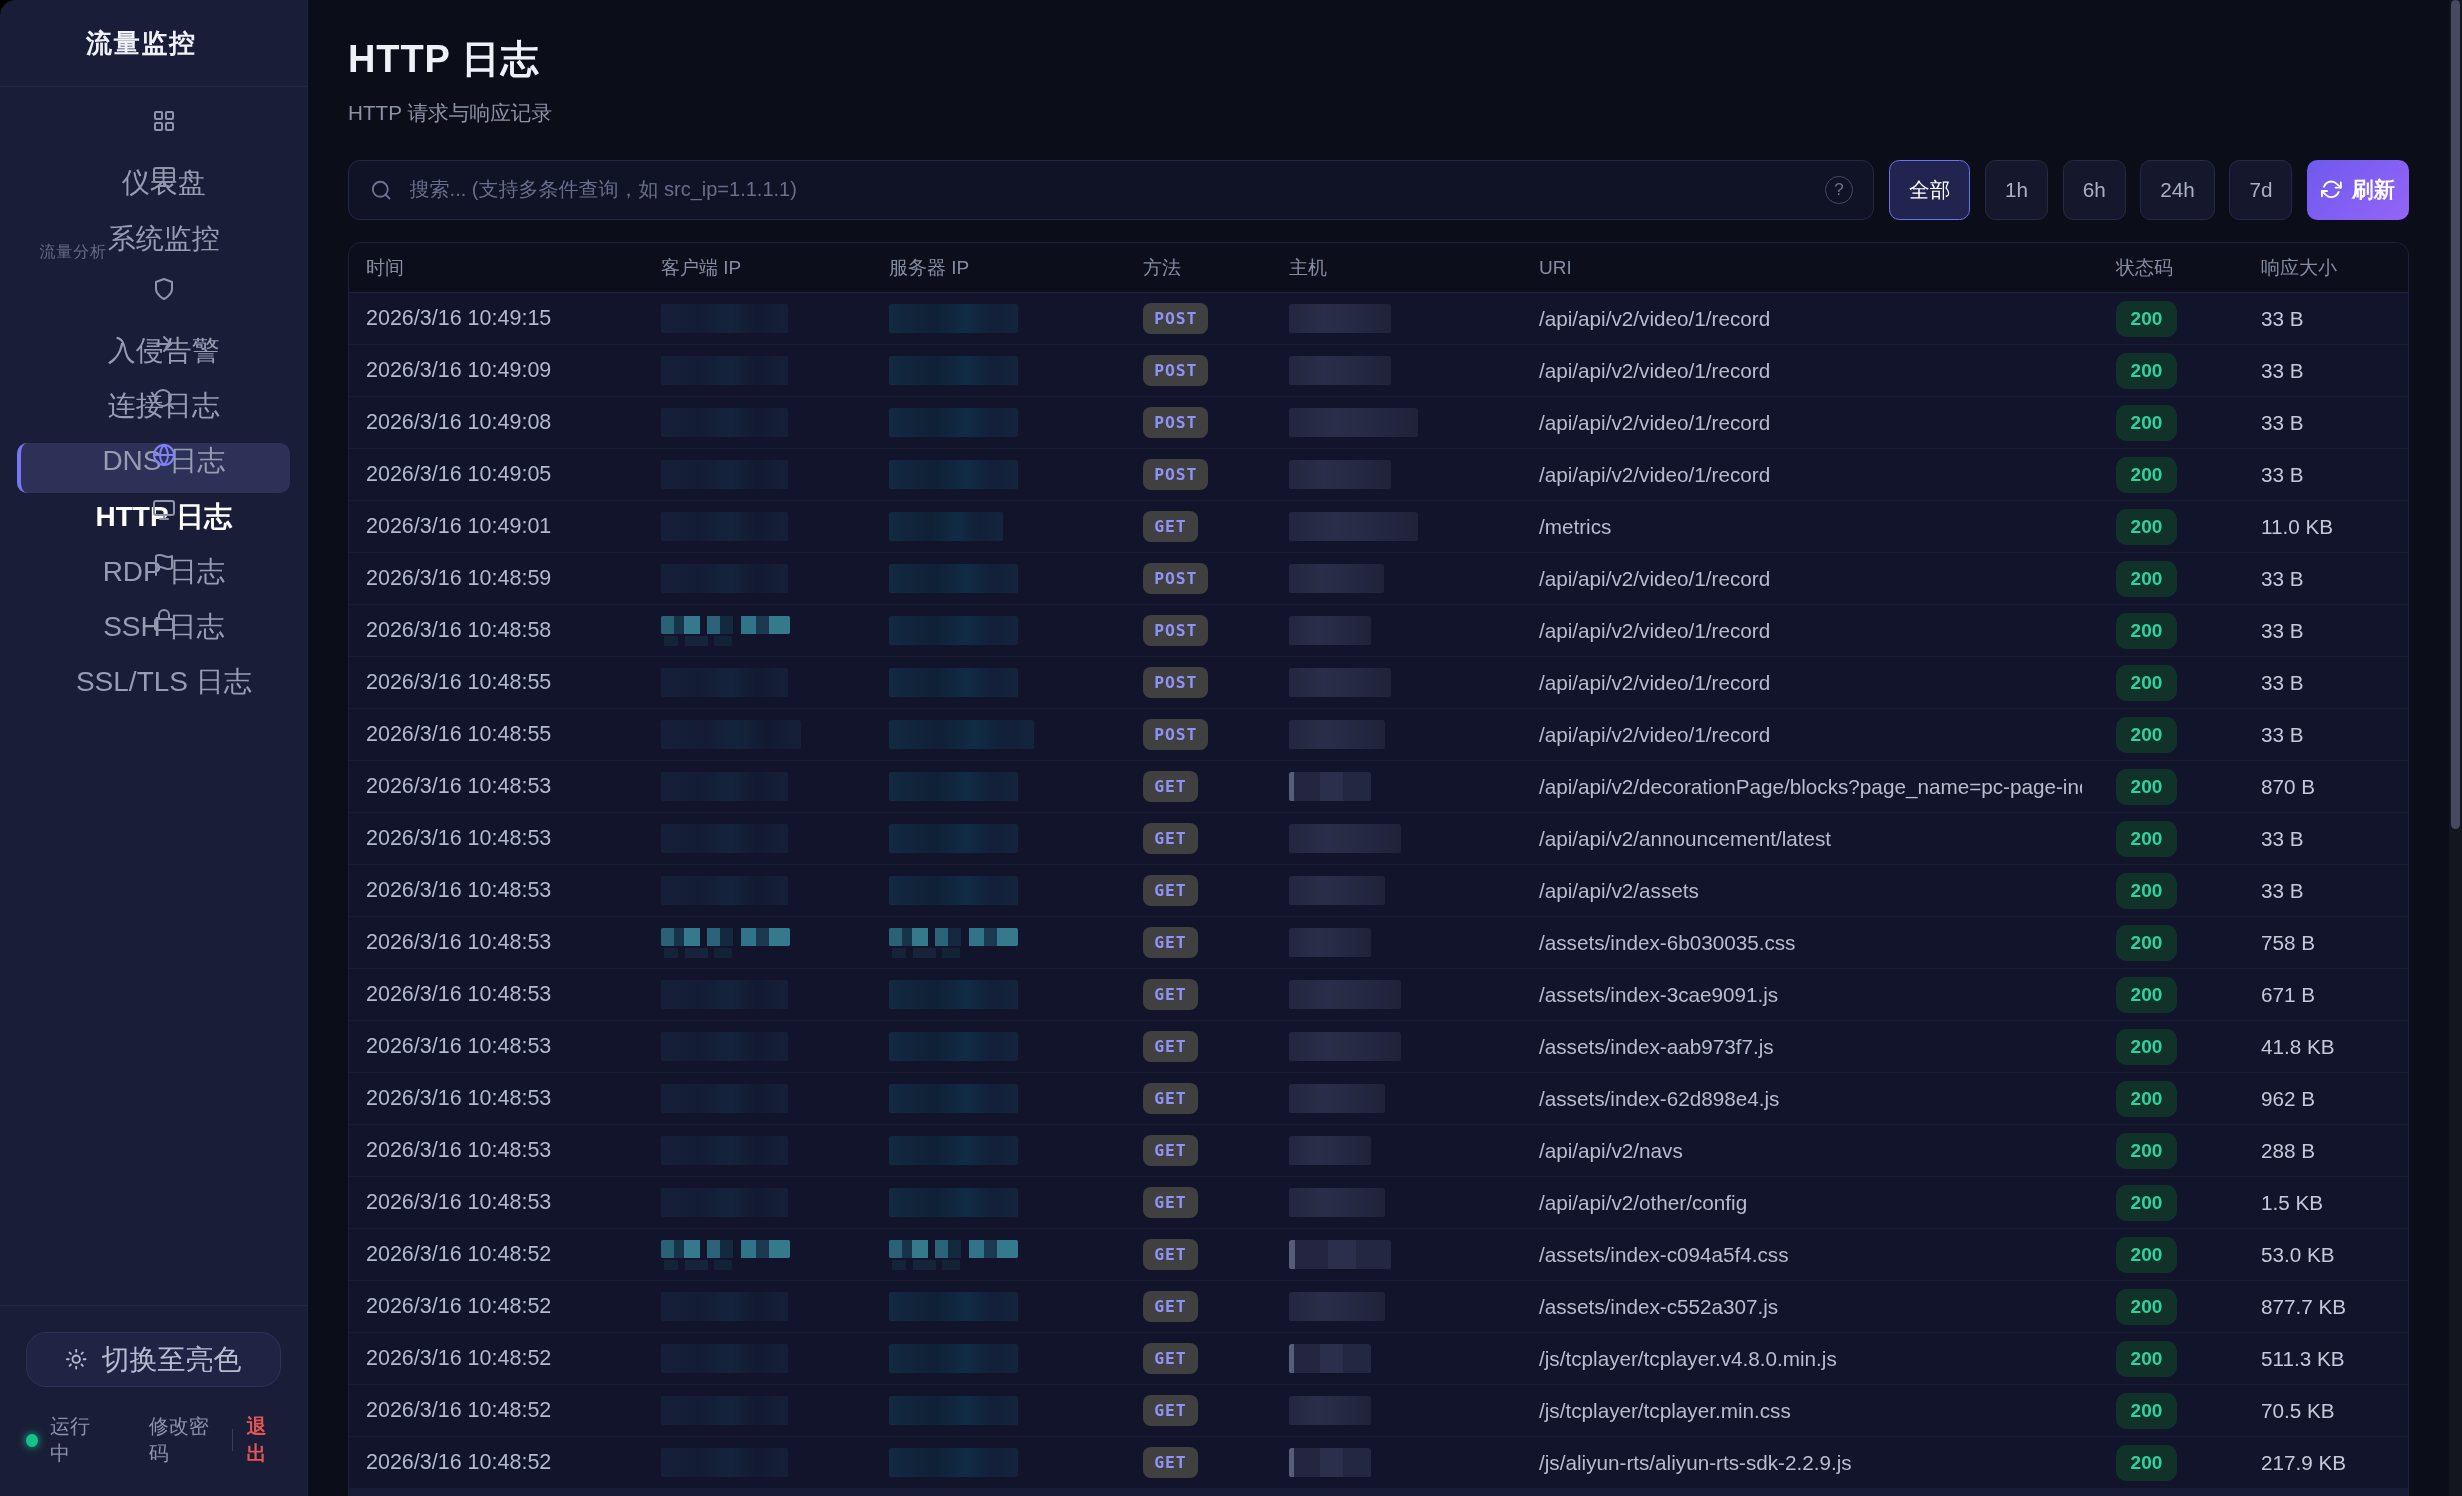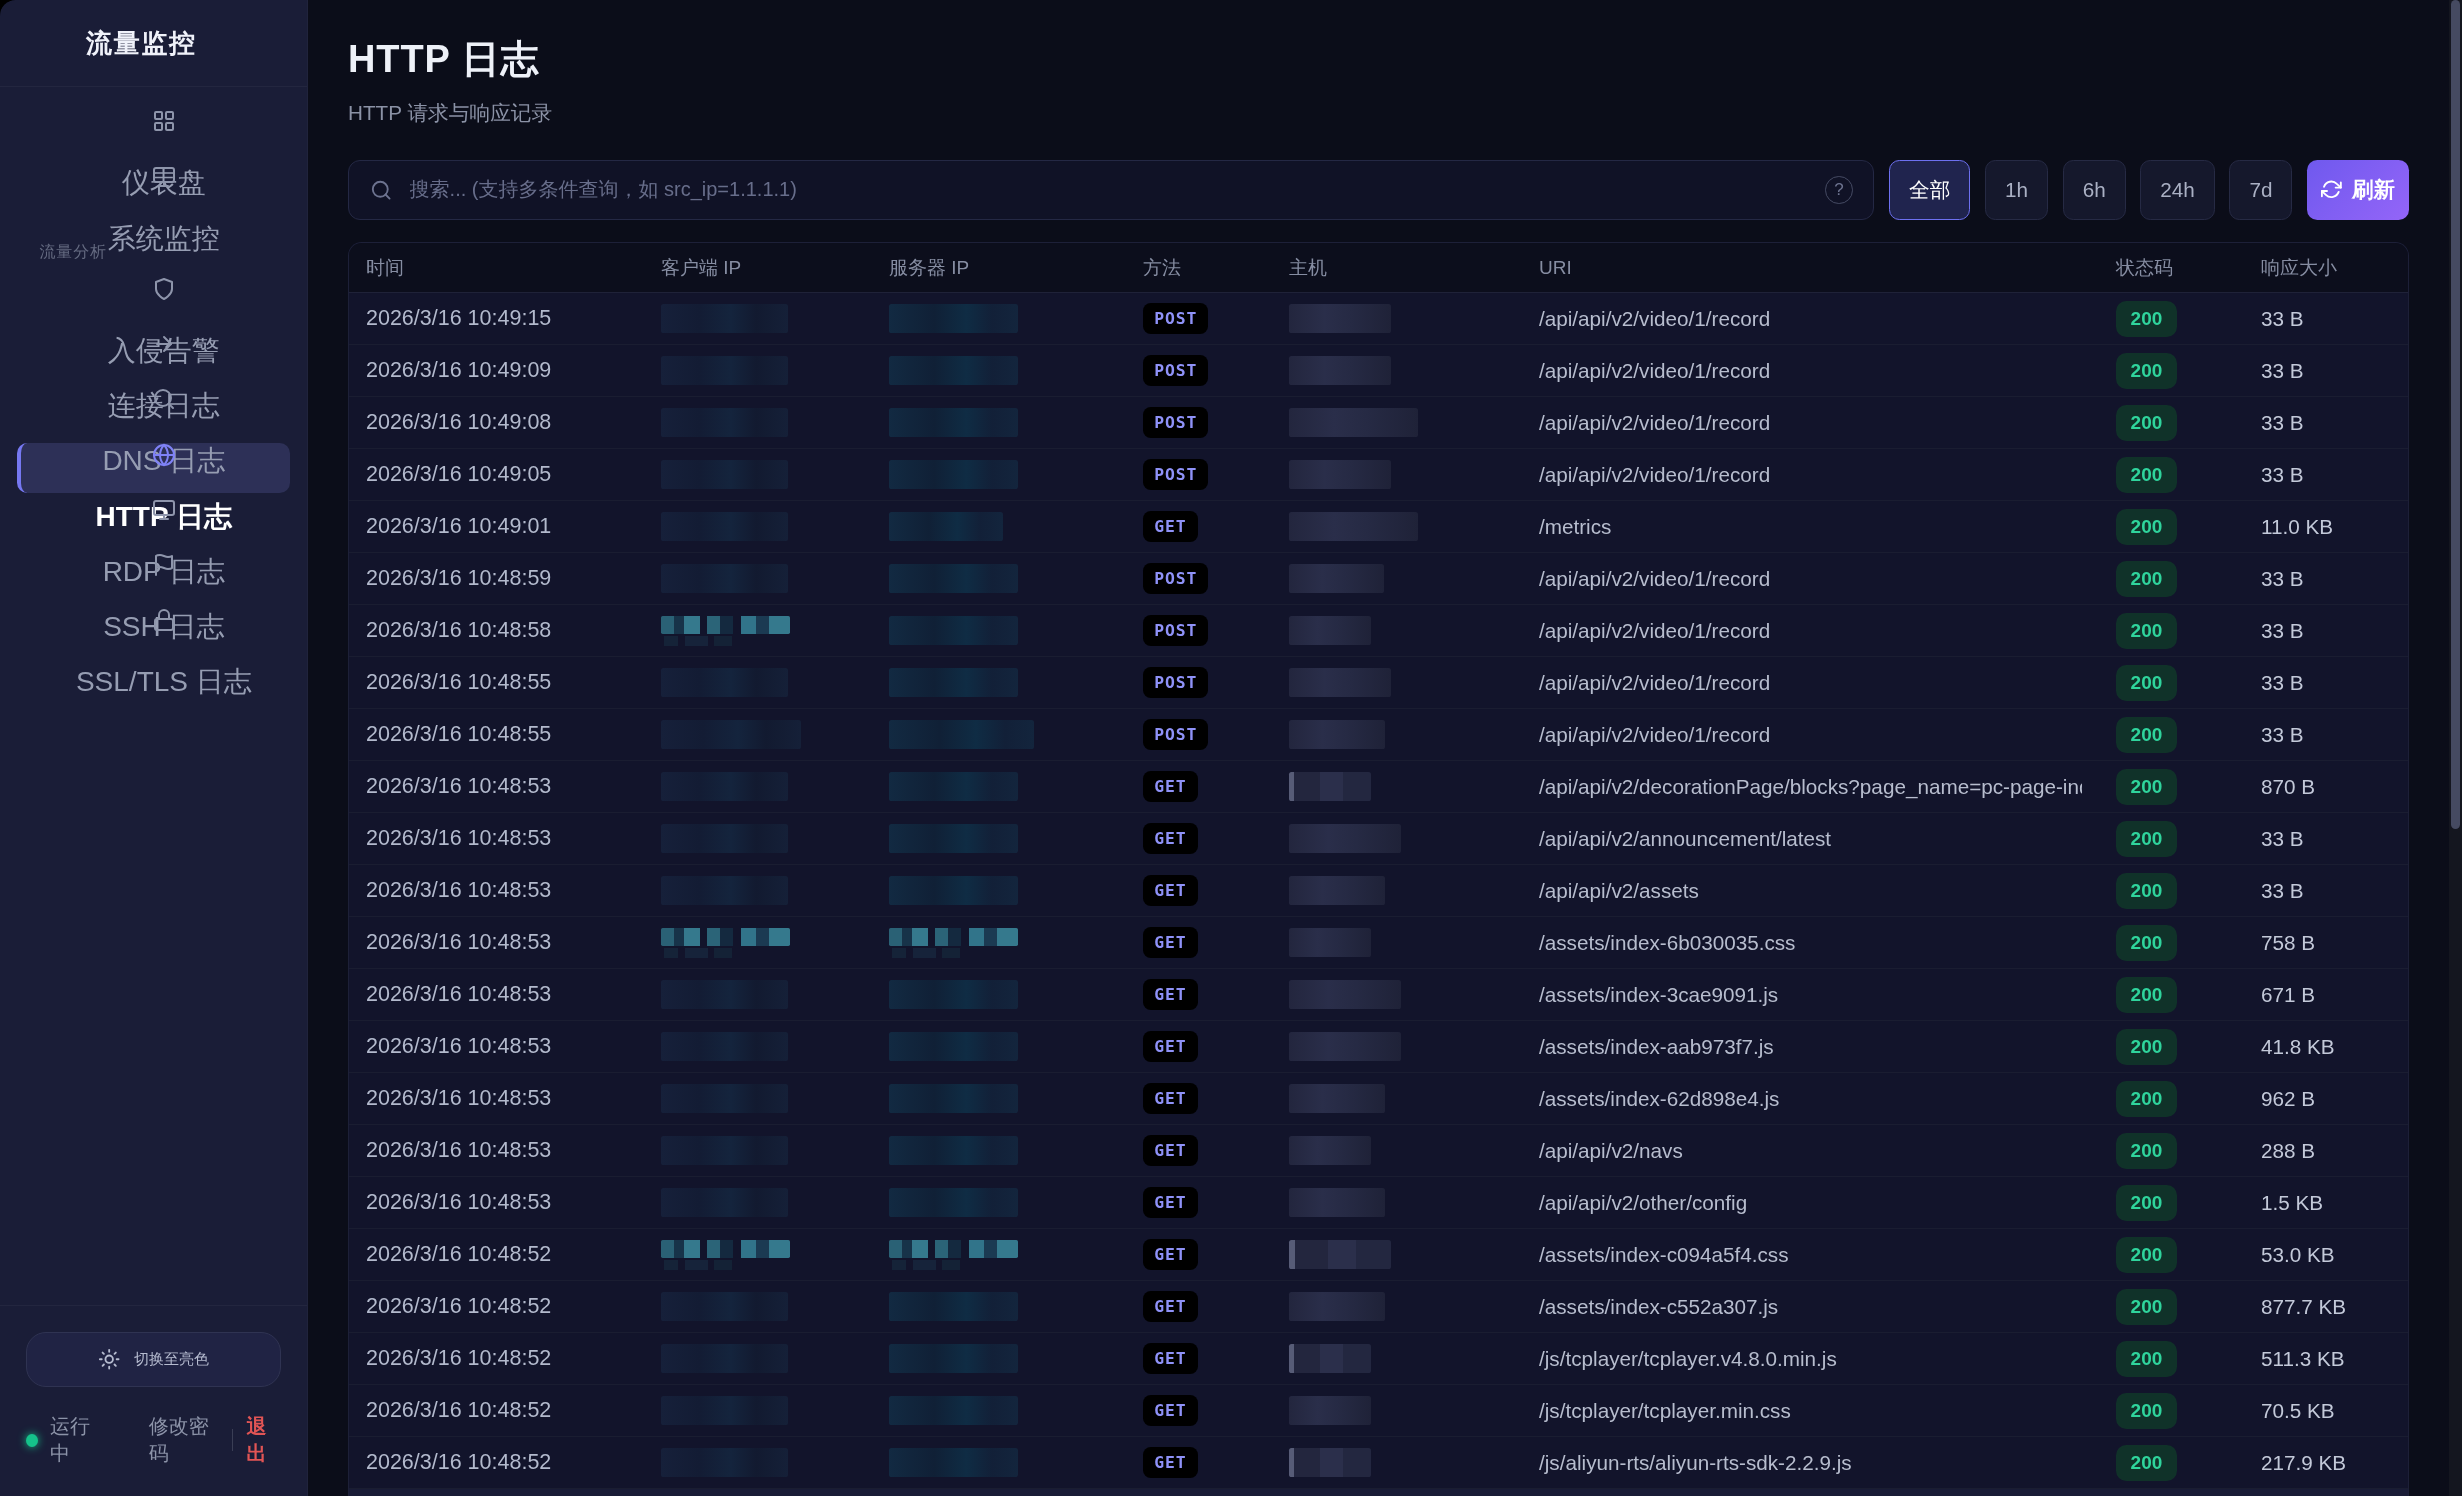--- a/index.html
+++ b/index.html
@@ -19,21 +19,21 @@
   .nav-item{height:50px;margin-bottom:5.2px;display:flex;align-items:center;gap:31px;
             padding-left:20.7px;border-radius:10.3px;color:#969db2;font-size:28px;cursor:pointer;flex-direction:column;}
   .nav-item svg{width:24px;height:24px;stroke:#8e95ab;flex:0 0 auto;}
   .nav-item.active{background:#2d3057;border-left:4.3px solid #7678f2;padding-left:16.4px;
                    color:#ffffff;font-weight:700;}
   .nav-item.active svg{stroke:#7f82f6;}
   .nav-section{font-size:16px;color:#646a80;margin:27.6px 0 13.8px 22.4px;letter-spacing:0.9px;}
   .side-footer{position:absolute;left:0;right:0;bottom:0;padding:26px 26px 29px 26px;
                border-top:0.9px solid #23263f;}
   .theme-btn{width:100%;height:55px;border-radius:20px;border:0.9px solid #2f3352;background:#202344;
-             color:#b6bcd0;font-size:15px;display:flex;align-items:center;justify-content:center;gap:13.8px;cursor:pointer;}
+             color:#b6bcd0;font-size:28px;display:flex;align-items:center;justify-content:center;gap:13.8px;cursor:pointer;}
   .theme-btn svg{width:22.4px;height:22.4px;stroke:#b6bcd0;}
   .status-row{margin-top:26px;display:flex;align-items:center;font-size:20px;}
   .dot{width:13px;height:13px;border-radius:50%;background:#15c28a;box-shadow:0 0 8.6px #15c28a;margin-right:12px;}
   .running{color:#8c93a8;}
   .foot-links{margin-left:auto;display:flex;align-items:center;gap:13.8px;}
   .pwd{color:#8c93a8;cursor:pointer;margin-left:44px;}
   .sep{width:0.9px;height:22.4px;background:#3a3e55;}
   .logout{color:#e25555;font-weight:700;cursor:pointer;}
 
   
@@ -74,21 +74,21 @@
           background:linear-gradient(90deg,#16203a 0%,#131c34 30%,#14243d 55%,#121a30 75%,#152038 100%);}
   .redact.server{background:linear-gradient(90deg,#122a42 0%,#102036 35%,#0f2c44 60%,#122038 80%,#13253d 100%);}
   .redact.host{background:linear-gradient(90deg,#23263e 0%,#2a2e4a 35%,#262a44 60%,#1f2238 100%);}
   .redact.host.sliver{background:linear-gradient(90deg,#575c77 0 6%,#23263e 6% 38%,#2b2f4b 38% 66%,#232740 66% 100%);}
   .redact.frag{background:none;}
   .redact.frag::before{content:'';position:absolute;left:0;top:0;height:18px;width:100%;border-radius:1.7px;
      background:linear-gradient(90deg,#2a6175 0 10%,#173349 10% 18%,#35798d 18% 30%,transparent 30% 36%,
      #2b6478 36% 46%,#14293f 46% 56%,transparent 56% 62%,#31748a 62% 74%,#1b3a52 74% 84%,#35798d 84% 100%);}
   .redact.frag::after{content:'';position:absolute;left:2%;top:20px;height:9.5px;width:62%;
      background:linear-gradient(90deg,#152338 0 18%,transparent 18% 26%,#16233a 26% 55%,transparent 55% 62%,#142236 62% 85%,transparent 85%);}
-  .method-badge{display:inline-block;background:#000000;color:#8f92f8;font-family:"DejaVu Sans Mono","Liberation Mono",monospace;
+  .method-badge{display:inline-block;background:#404040;color:#8f92f8;font-family:"DejaVu Sans Mono","Liberation Mono",monospace;
       font-size:16.4px;font-weight:700;letter-spacing:0.9px;padding:6px 11.2px;border-radius:7.8px;}
   .status-badge{display:inline-block;background:#103229;color:#2fd49c;font-size:19px;font-weight:700;
       padding:6.9px 14.6px;border-radius:10.3px;}
   .td-size{color:#c3c9d9;font-size:20.7px;white-space:nowrap;}
 
   
   .scrollbar{position:absolute;top:0;right:0;width:13px;height:100%;background:#14161f;}
   .scroll-thumb{position:absolute;top:0;right:1.7px;width:9.5px;height:829px;background:#454a61;border-radius:5.2px;}
 </style>
 </head>

